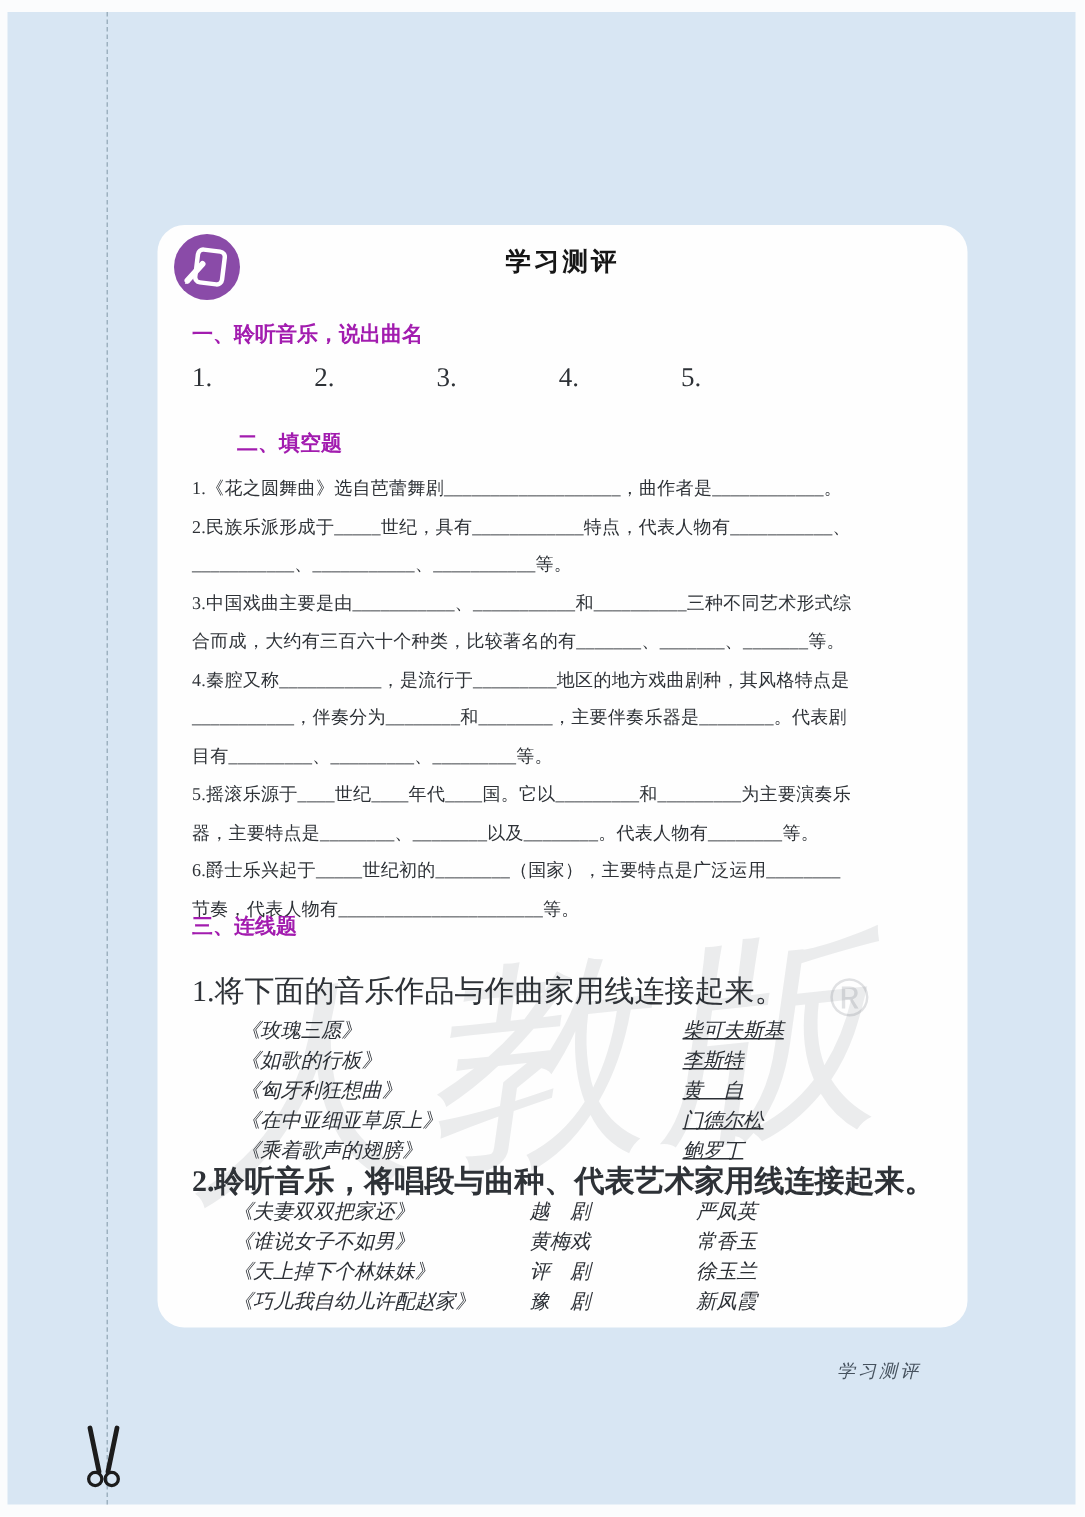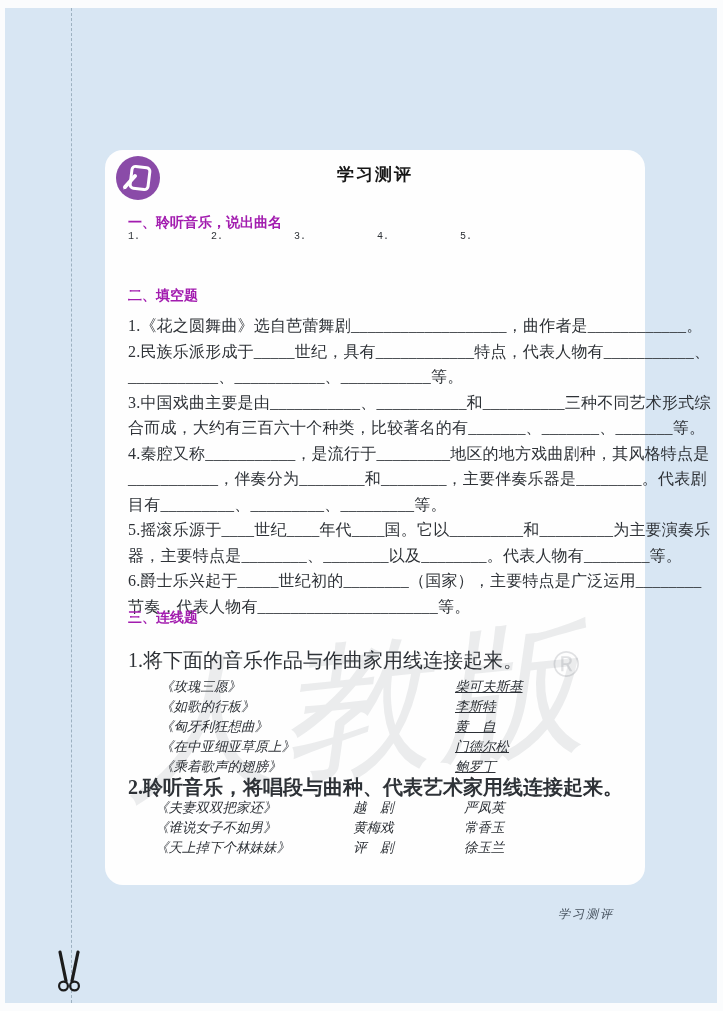--- a/index.html
+++ b/index.html
@@ -42,26 +42,26 @@
     position:absolute; left:0; top:13px; width:100%; z-index:1;
     text-align:center; font-family:"Liberation Sans", sans-serif;
     font-weight:bold; font-size:17px; letter-spacing:2px; color:#161616;
   }
   .sec-heading {
     position:absolute; left:23px; z-index:1;
     font-family:"Liberation Sans", sans-serif; font-weight:bold;
     font-size:14px; color:#a21caf; white-space:nowrap;
   }
   .s1-heading { top:64px; }
-  .s2-heading { top:137px; }
+  .s2-heading { top:137px;margin-left:30px; }
   .s3-heading { top:459px; }
-  .numbers-row { position:absolute; left:23px; top:81px; z-index:1; font-size:10px; white-space:nowrap;font-family:Liberation Mono, monospace; }
+  .numbers-row { position:absolute; left:23px; top:91px; z-index:1; font-size:18px; white-space:nowrap; }
   .numbers-row span { display:inline-block; width:77px; }
   .fill-block { position:absolute; left:23px; top:163px; width:500px; z-index:1; }
-  .fill-line { font-size:16px; line-height:25.5px; white-space:nowrap; letter-spacing:0.2px; }
+  .fill-line { font-size:12px; line-height:25.5px; white-space:nowrap; letter-spacing:0.2px; }
   .prompt { position:absolute; left:23px; z-index:1; font-size:20px; white-space:nowrap; }
   .prompt1 { top:497px; }
   .prompt2 { top:624px;font-weight:bold; }
   .match { position:absolute; left:0; width:100%; z-index:1; }
   .match1 { top:528px; }
   .match2 { top:649px; }
   .m-row { position:relative; height:20px; font-size:13.5px; font-style:italic; color:#2c3036; }
   .match1 .work { position:absolute; left:55px; white-space:nowrap; }
   .match1 .composer { position:absolute; left:350px; white-space:nowrap;text-decoration:underline; }
   .match2 .work { position:absolute; left:50px; white-space:nowrap; }
@@ -168,19 +168,24 @@
       <div class="m-row">
         <span class="work">《谁说女子不如男》</span>
         <span class="genre">黄梅戏</span>
         <span class="artist">常香玉</span>
       </div>
       <div class="m-row">
         <span class="work">《天上掉下个林妹妹》</span>
         <span class="genre">评　剧</span>
         <span class="artist">徐玉兰</span>
       </div>
+      <div class="m-row">
+        <span class="work">《巧儿我自幼儿许配赵家》</span>
+        <span class="genre">豫　剧</span>
+        <span class="artist">新凤霞</span>
+      </div>
     </div>
 
   </div>
 
   <div class="page-footer">学习测评</div>
 
 </div>
 
 </body></html>

